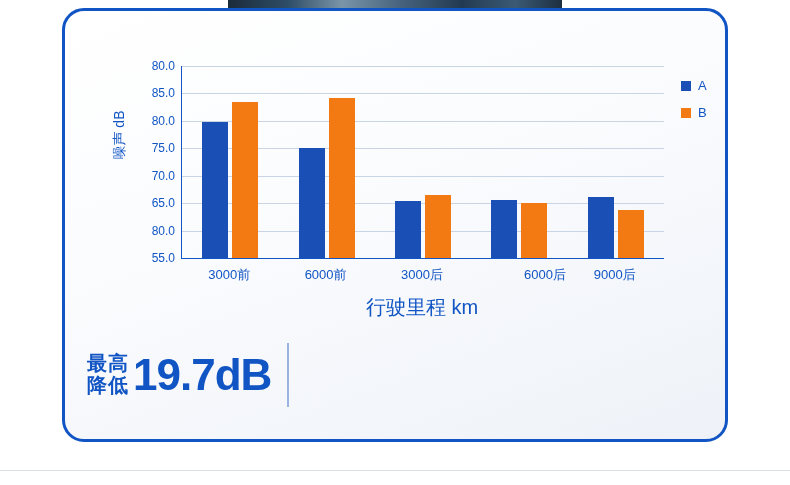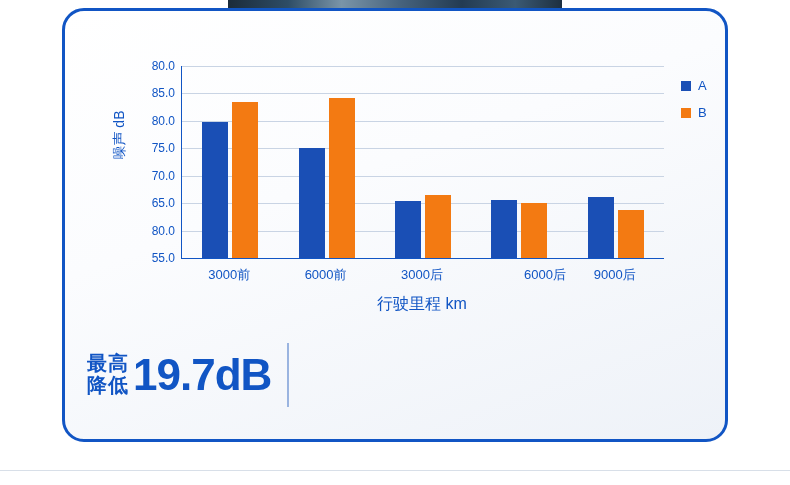--- a/index.html
+++ b/index.html
@@ -123,21 +123,21 @@
     color: #1155c4;
     text-align: center;
     transform: translateX(-50%);
     white-space: nowrap;
   }
   #axis-x-title {
     position: absolute;
     left: 116px; top: 228px;
     width: 482px;
     text-align: center;
-    font-size: 16px;
+    font-size: 20px;
     color: #1155c4;
   }
 
   
   #legend {
     position: absolute;
     left: 616px; top: 12px;
     width: 46px;
   }
   .legend-row {

